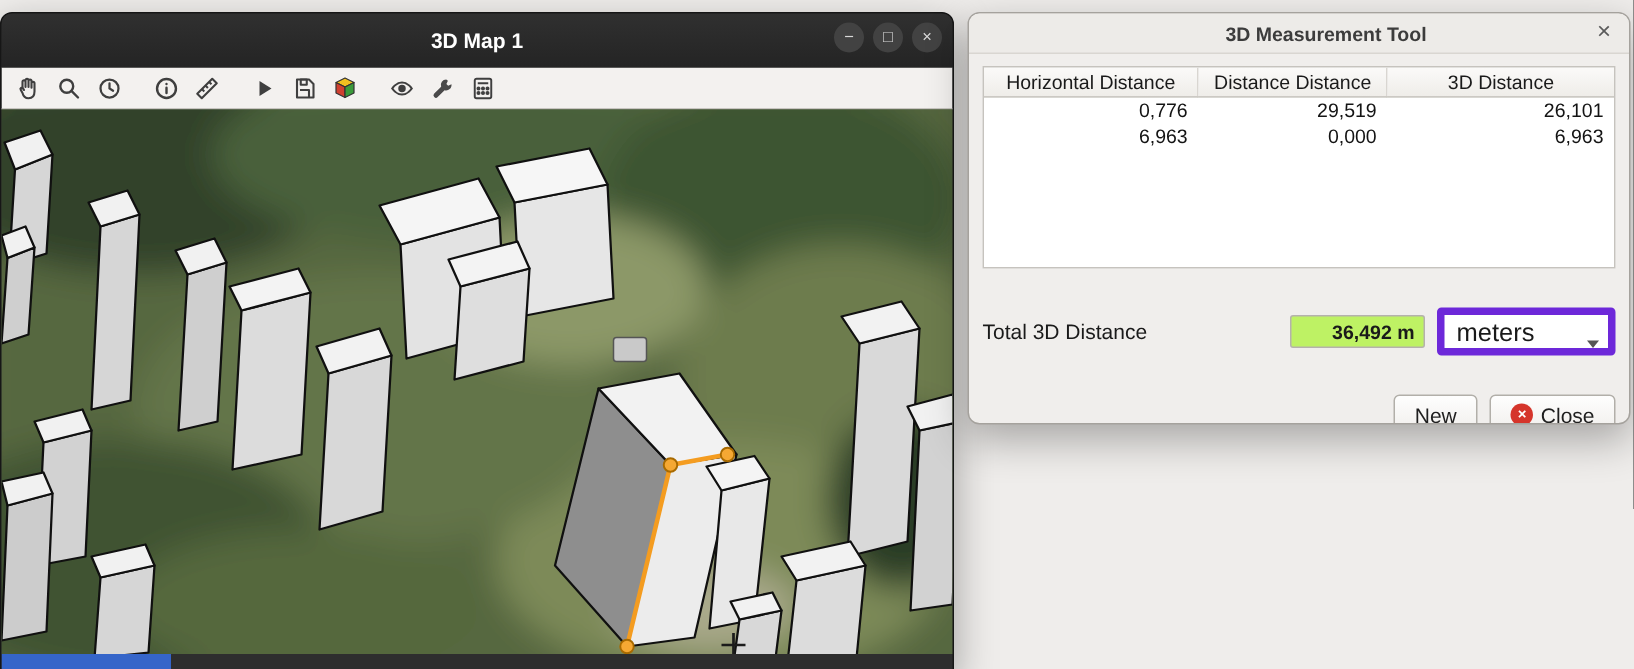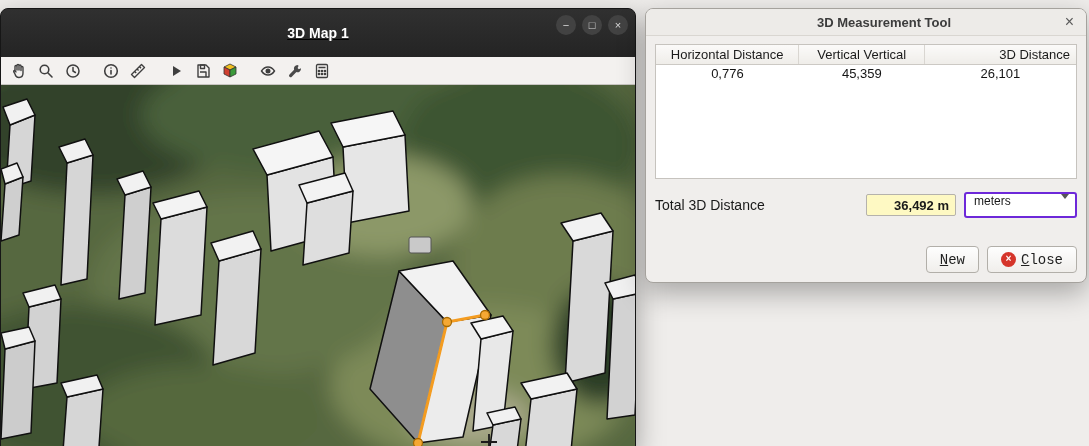--- a/index.html
+++ b/index.html
@@ -12,22 +12,22 @@
   .desktop{position:relative;width:1089px;height:446px;}
 
   
   .map-window{
     position:absolute;left:0;top:8px;width:634px;height:438px;
     border:1px solid #161616;border-radius:8px 8px 0 0;overflow:hidden;
     box-shadow:0 10px 28px rgba(0,0,0,.35);
     background:#2a2a2a;display:flex;flex-direction:column;
   }
   .map-titlebar{
-    height:48px;flex:none;background:linear-gradient(#303030,#242424);
-    display:flex;align-items:center;justify-content:center;position:relative;text-decoration:underline;
+    height:36px;flex:none;background:linear-gradient(#303030,#242424);
+    display:flex;align-items:center;justify-content:center;position:relative;
   }
   .map-title{color:#ffffff;font-weight:bold;font-size:14px;}
   .win-controls{position:absolute;right:7px;top:6px;display:flex;gap:6px;}
   .win-btn{
     width:20px;height:20px;border-radius:50%;background:#424242;border:0;
     color:#d9d9d9;font-size:11px;line-height:1;display:flex;align-items:center;justify-content:center;
     padding:0;cursor:pointer;font-family:inherit;
   }
   .map-toolbar{
     height:27px;flex:none;background:#f3f1ef;border-bottom:1px solid #c8c5c1;
@@ -64,51 +64,51 @@
     background:#ffffff;border:1px solid #c6c3be;height:133px;flex:none;
     font-size:13px;color:#141414;overflow:hidden;
   }
   .list table{width:100%;border-collapse:collapse;table-layout:fixed;}
   .list th{
     font-weight:normal;font-size:13px;color:#1a1a1a;
     background:linear-gradient(#fbfaf9,#efede9);
     border-right:1px solid #d9d6d1;border-bottom:1px solid #ccc9c4;
     padding:2px 6px;white-space:nowrap;overflow:hidden;
   }
-  .list th:last-child{border-right:0;text-align:right;}
+  .list th:last-child{border-right:0;text-align:center;}
   .list th.c{text-align:center;}
-  .list td{text-align:center;padding:1px 7px;font-size:13px;white-space:nowrap;}
+  .list td{text-align:right;padding:1px 7px;font-size:13px;white-space:nowrap;}
   .col1{width:34%;} .col2{width:30%;} .col3{width:36%;}
 
-  .total-row{display:flex;align-items:center;font-size:14px;color:#1a1a1a;margin-top:13px;}
+  .total-row{display:flex;align-items:center;font-size:14px;color:#1a1a1a;margin-top:26px;}
   .total-label{flex:none;}
   .tspacer{flex:1;}
   .val-box{
-    flex:none;width:76px;height:20px;background:#fef9c3;border:1px solid #b5b2ac;
+    flex:none;width:76px;height:20px;background:#bef264;border:1px solid #b5b2ac;
     border-radius:2px;display:flex;align-items:center;justify-content:flex-end;
     padding:0 6px;font-weight:bold;font-size:13px;
   }
   .combo{
     flex:none;width:95px;height:22px;margin-left:8px;background:#ffffff;
-    border:2px solid #6d28d9;border-radius:3px;display:flex;align-items:flex-start;
-    padding:0 6px 0 8px;font-size:12px;cursor:pointer;position:relative;
+    border:5px solid #6d28d9;border-radius:3px;display:flex;align-items:flex-end;
+    padding:0 6px 0 8px;font-size:17px;cursor:pointer;position:relative;
   }
   .combo-label{flex:1;}
   .combo-arrow{
     width:0;height:0;border-left:4px solid transparent;border-right:4px solid transparent;
     border-top:5px solid #555;flex:none;
   }
   .combo-space{flex:none;width:103px;}
 
   .btn-row{margin-top:auto;display:flex;justify-content:flex-end;gap:8px;}
   .btn{
     height:27px;background:linear-gradient(#fefefe,#f0eeeb);
     border:1px solid #b2afa9;border-radius:4px;padding:0 13px;
     font-size:14px;color:#1f1f1f;display:flex;align-items:center;gap:5px;
-    cursor:pointer;font-family:Liberation Mono, monospace;
+    cursor:pointer;font-family:Liberation Sans, sans-serif;
   }
   .u{text-decoration:underline;}
   .close-ico{
     width:15px;height:15px;border-radius:50%;background:#d5352b;color:#ffffff;
     font-size:10px;font-weight:bold;display:flex;align-items:center;justify-content:center;
     flex:none;line-height:1;
   }
 
   .icon-svg{display:block;}
 </style>
@@ -304,29 +304,34 @@
       <div class="list">
         <table>
           <colgroup>
               <col class="col1">
               <col class="col2">
               <col class="col3">
             </colgroup>
           <thead>
             <tr>
               <th class="c">Horizontal Distance</th>
-              <th class="c">Vertical Vertical</th>
+              <th class="c">Distance Distance</th>
               <th>3D Distance</th>
             </tr>
           </thead>
           <tbody>
             <tr>
               <td>0,776</td>
-              <td>45,359</td>
+              <td>29,519</td>
               <td>26,101</td>
+            </tr>
+            <tr>
+              <td>6,963</td>
+              <td>0,000</td>
+              <td>6,963</td>
             </tr>
           </tbody>
         </table>
       </div>
 
       <div class="total-row">
         <span class="total-label">Total 3D Distance</span>
         <span class="tspacer"></span>
         <span class="val-box">36,492 m</span>
         <span class="combo">

